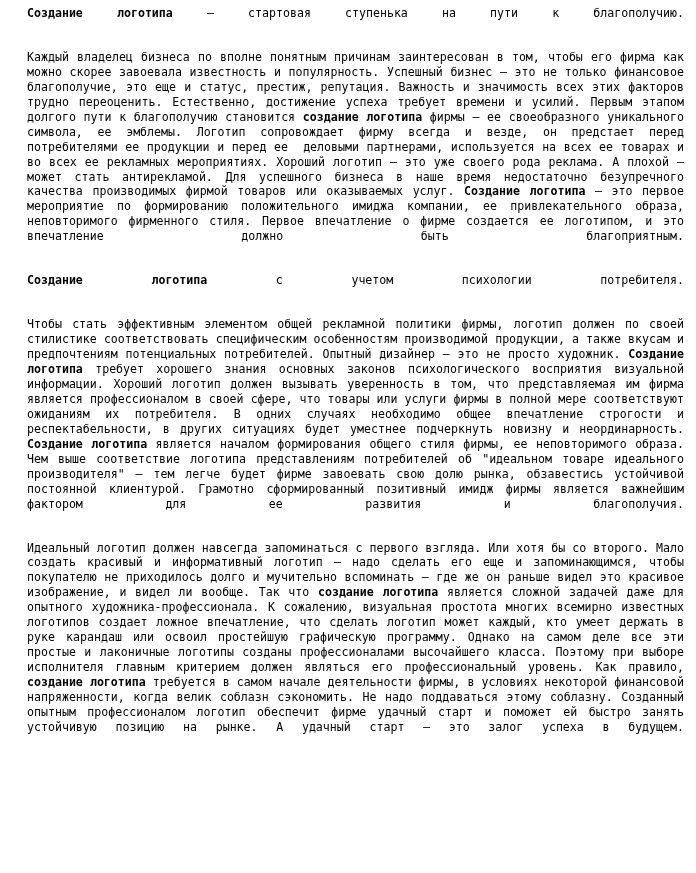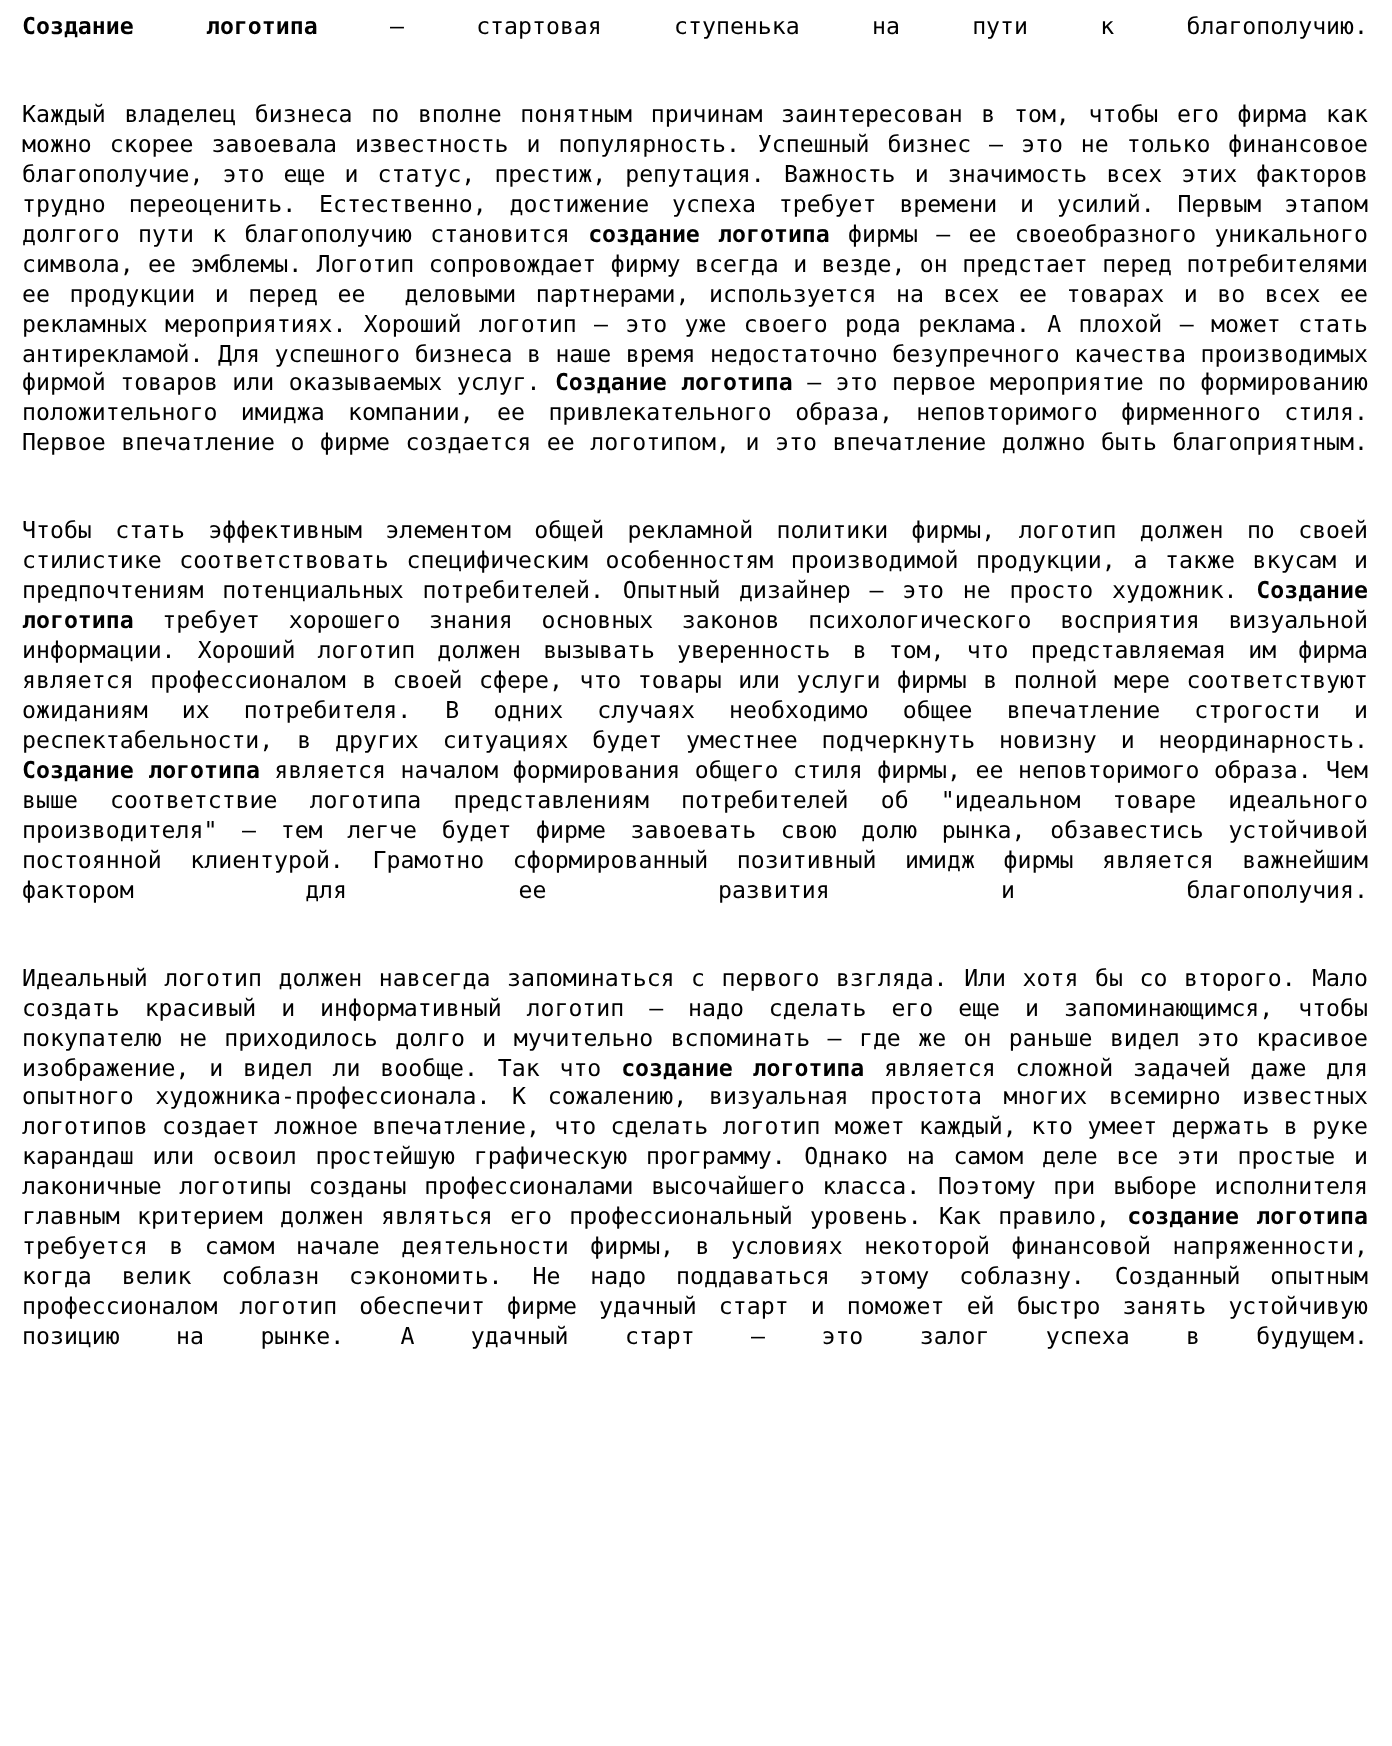--- a/index.html
+++ b/index.html
@@ -14,21 +14,21 @@
     overflow: hidden;
     font-family: "DejaVu Sans Mono", "Liberation Mono", monospace;
     color: #000000;
   }
   #document-page {
     box-sizing: border-box;
     width: 696px;
     padding: 6px 12px 0 11px;
   }
   .para {
-    margin: 0 0 14px 0;
+    margin: 0 0 14px 16px;
     font-size: 11.6px;
     line-height: 14.95px;
     text-align: justify;
     text-justify: inter-character;
     letter-spacing: 0px;
     word-spacing: 0px;
     white-space: pre-wrap;
     hyphens: none;
     -webkit-hyphens: none;
   }
@@ -47,19 +47,20 @@
 </style>
 </head>
 <body>
 
 <div id="document-page">
 
   <p class="para single"><b class="bold">Создание логотипа</b><span> – стартовая ступенька на пути к благополучию.</span></p>
 
   <p class="para"><span>Каждый владелец бизнеса по вполне понятным причинам заинтересован в том, чтобы его фирма как можно скорее завоевала известность и популярность. Успешный бизнес – это не только финансовое благополучие, это еще и статус, престиж, репутация. Важность и значимость всех этих факторов трудно переоценить. Естественно, достижение успеха требует времени и усилий. Первым этапом долгого пути к благополучию становится </span><b class="bold">создание логотипа</b><span> фирмы – ее своеобразного уникального символа, ее эмблемы. Логотип сопровождает фирму всегда и везде, он предстает перед потребителями ее продукции и перед ее  деловыми партнерами, используется на всех ее товарах и во всех ее рекламных мероприятиях. Хороший логотип – это уже своего рода реклама. А плохой – может стать антирекламой. Для успешного бизнеса в наше время недостаточно безупречного качества производимых фирмой товаров или оказываемых услуг. </span><b class="bold">Создание логотипа</b><span> – это первое мероприятие по формированию положительного имиджа компании, ее привлекательного образа, неповторимого фирменного стиля. Первое впечатление о фирме создается ее логотипом, и это впечатление должно быть благоприятным.</span></p>
 
+  <p class="para single"><b class="bold">Создание логотипа</b><span> с учетом психологии потребителя.</span></p>
 
   <p class="para"><span>Чтобы стать эффективным элементом общей рекламной политики фирмы, логотип должен по своей стилистике соответствовать специфическим особенностям производимой продукции, а также вкусам и предпочтениям потенциальных потребителей. Опытный дизайнер – это не просто художник. </span><b class="bold">Создание логотипа</b><span> требует хорошего знания основных законов психологического восприятия визуальной информации. Хороший логотип должен вызывать уверенность в том, что представляемая им фирма является профессионалом в своей сфере, что товары или услуги фирмы в полной мере соответствуют ожиданиям их потребителя. В одних случаях необходимо общее впечатление строгости и респектабельности, в других ситуациях будет уместнее подчеркнуть новизну и неординарность. </span><b class="bold">Создание логотипа</b><span> является началом формирования общего стиля фирмы, ее неповторимого образа. Чем выше соответствие логотипа представлениям потребителей об "идеальном товаре идеального производителя" – тем легче будет фирме завоевать свою долю рынка, обзавестись устойчивой постоянной клиентурой. Грамотно сформированный позитивный имидж фирмы является важнейшим фактором для ее развития и благополучия.</span></p>
 
 
   <p class="para"><span>Идеальный логотип должен навсегда запоминаться с первого взгляда. Или хотя бы со второго. Мало создать красивый и информативный логотип – надо сделать его еще и запоминающимся, чтобы покупателю не приходилось долго и мучительно вспоминать – где же он раньше видел это красивое изображение, и видел ли вообще. Так что </span><b class="bold">создание логотипа</b><span> является сложной задачей даже для опытного художника-профессионала. К сожалению, визуальная простота многих всемирно известных логотипов создает ложное впечатление, что сделать логотип может каждый, кто умеет держать в руке карандаш или освоил простейшую графическую программу. Однако на самом деле все эти простые и лаконичные логотипы созданы профессионалами высочайшего класса. Поэтому при выборе исполнителя главным критерием должен являться его профессиональный уровень. Как правило, </span><b class="bold">создание логотипа</b><span> требуется в самом начале деятельности фирмы, в условиях некоторой финансовой напряженности, когда велик соблазн сэкономить. Не надо поддаваться этому соблазну. Созданный опытным профессионалом логотип обеспечит фирме удачный старт и поможет ей быстро занять устойчивую позицию на рынке. А удачный старт – это залог успеха в будущем.</span></p>
 
 </div>
 
 </body></html>

